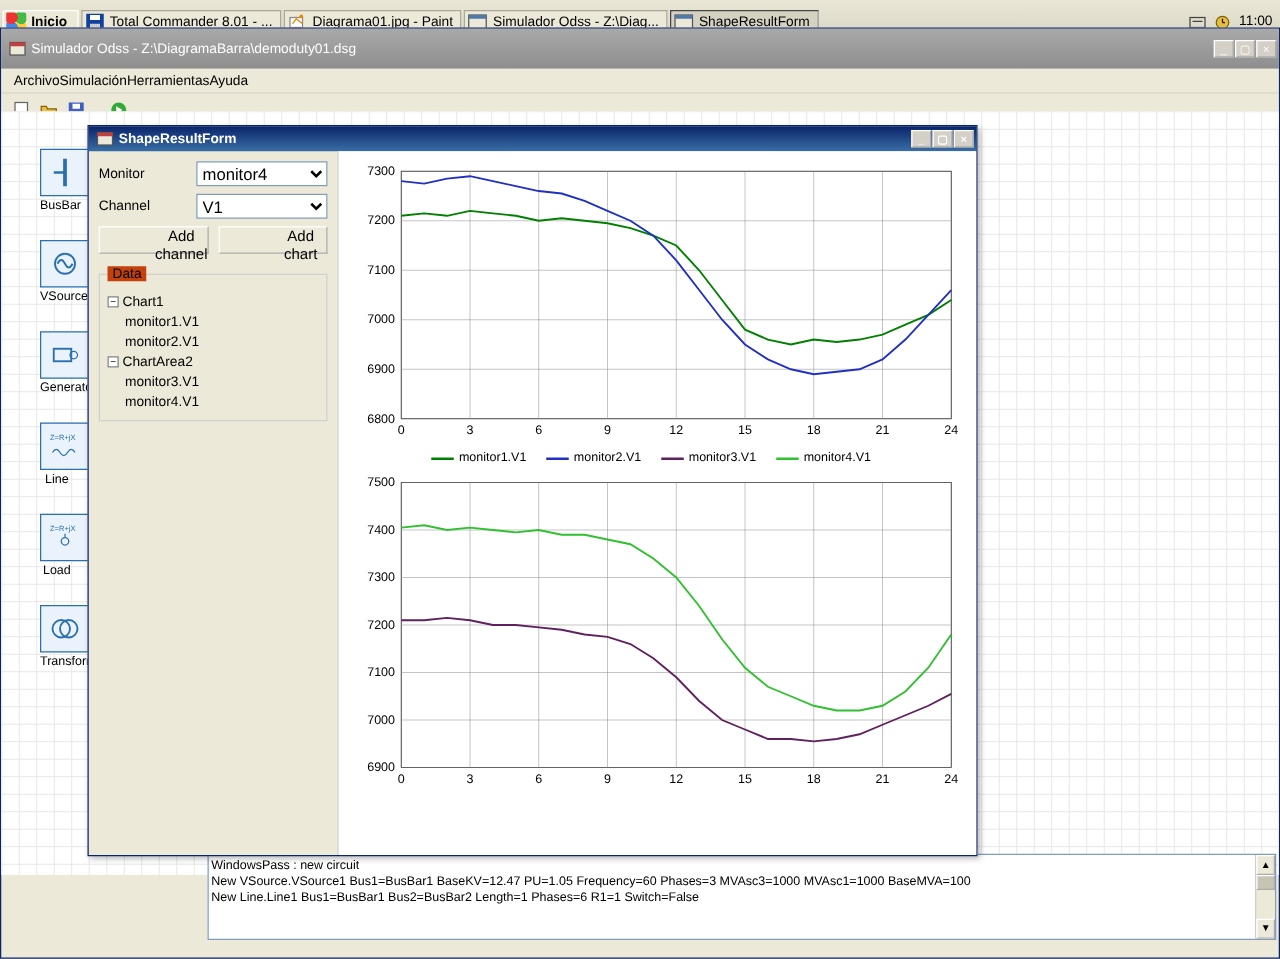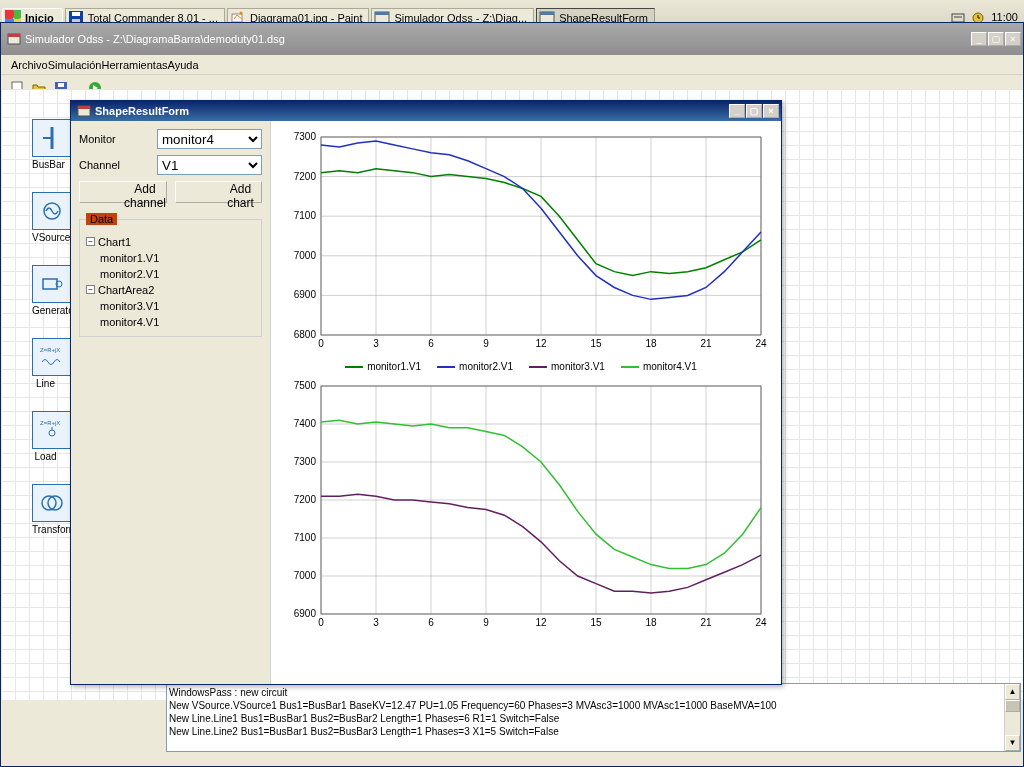--- a/index.html
+++ b/index.html
@@ -226,21 +226,20 @@
           </div>
         <span>Transform</span>
       </div>
     </div>
   </div>
 
   <div class="log-panel">
     <div>WindowsPass : new circuit</div>
     <div>New VSource.VSource1 Bus1=BusBar1 BaseKV=12.47 PU=1.05 Frequency=60 Phases=3 MVAsc3=1000 MVAsc1=1000 BaseMVA=100</div>
     <div>New Line.Line1 Bus1=BusBar1 Bus2=BusBar2 Length=1 Phases=6 R1=1 Switch=False</div>
-    <div>New Line.Line2 Bus1=BusBar1 Bus2=BusBar3 Length=1 Phases=3 X1=5 Switch=False</div>
     <div class="log-scroll">
       <div class="sb-btn">▲</div>
       <div class="sb-thumb"></div>
       <div class="sb-btn" style="position:absolute;bottom:0;left:0;right:0">▼</div>
     </div>
   </div>
 </div>
 
 <div class="child-window">
   <div class="child-titlebar">

